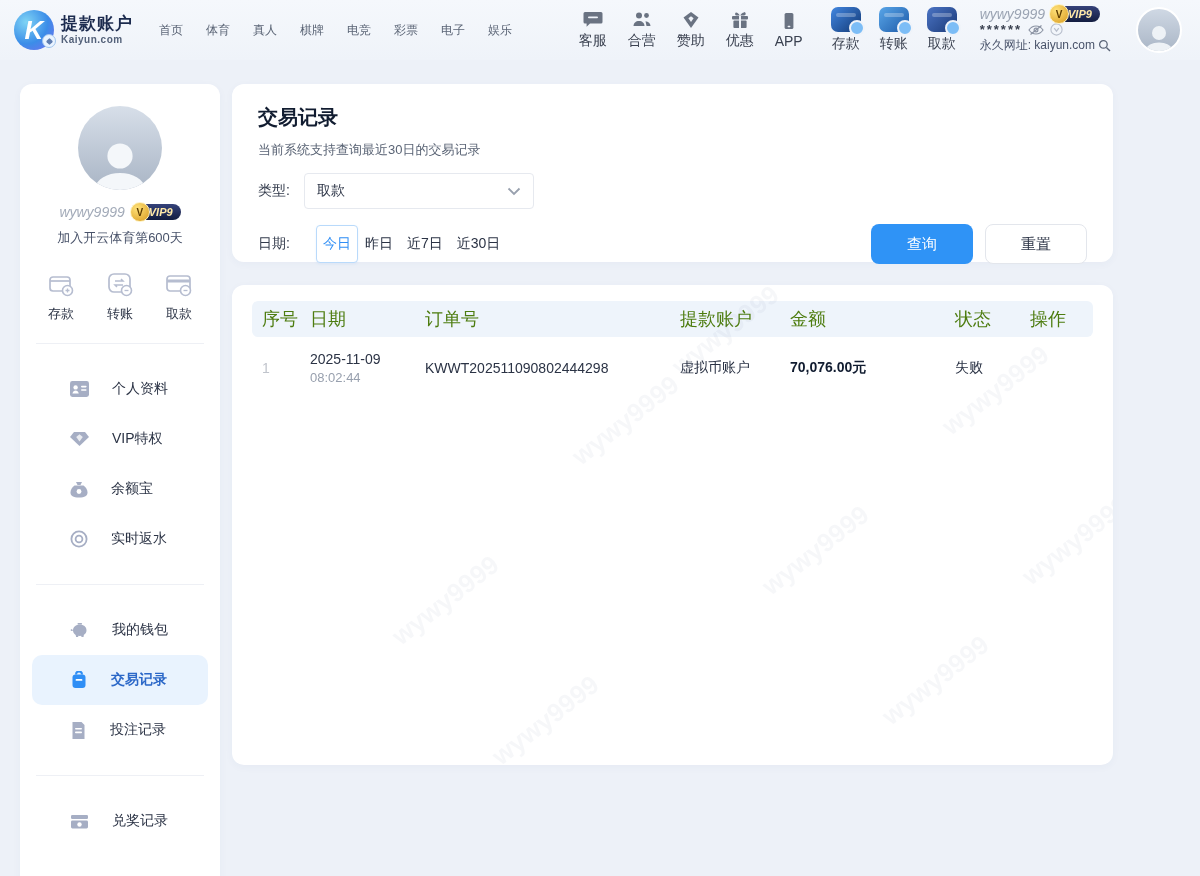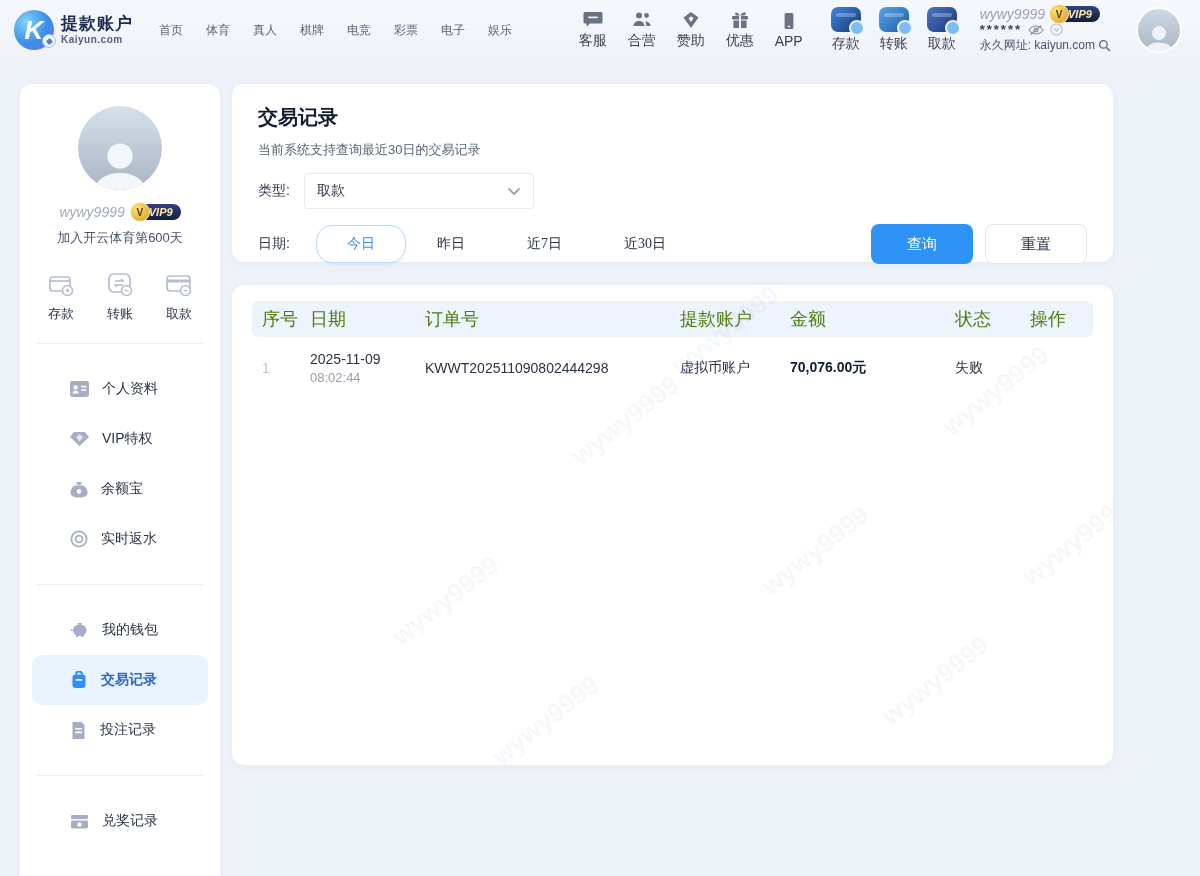--- a/index.html
+++ b/index.html
@@ -53,21 +53,21 @@
   .avatar-big { width:84px; height:84px; border-radius:50%; overflow:hidden; margin:0 auto; position:relative;
     background:linear-gradient(180deg,#d7dfe9,#a9b5c5); cursor:pointer; }
   .side-name-row { display:flex; align-items:center; justify-content:center; gap:7px; margin-top:14px; }
   .side-username { font-size:14px; color:#a2aab8; font-style:italic; }
   .joined { text-align:center; font-size:13px; color:#49536a; margin-top:9px; }
   .quick-actions { display:flex; justify-content:space-between; padding:0 26px; margin-top:22px; }
   .quick-item { display:flex; flex-direction:column; align-items:center; gap:6px; cursor:pointer; }
   .quick-item .q-lbl { font-size:13px; color:#2b3345; }
   .divider { height:1px; background:#eef0f5; margin:20px 16px; }
   .menu { list-style:none; }
-  .menu-item { display:flex; align-items:center; gap:13px; height:50px; padding:0 0 0 38px; margin:0 12px; cursor:pointer;
+  .menu-item { display:flex; align-items:center; gap:23px; height:50px; padding:0 0 0 38px; margin:0 12px; cursor:pointer;
     font-size:14px; color:#2b3345; border-radius:10px; }
   .menu-item svg { flex:none; }
   .menu-item.active { background:#e9f3fe; color:#2c68c8; font-weight:700; }
 
   
   .filter-card { position:absolute; left:232px; top:84px; width:881px; height:178px; background:#fff; border-radius:12px;
     box-shadow:0 2px 8px rgba(40,65,120,.04); padding:20px 26px; }
   .page-title { font-size:20px; font-weight:700; color:#111c30; }
   .page-subtitle { font-size:13px; color:#5a6475; margin-top:10px; }
   .row { display:flex; align-items:center; }
@@ -76,22 +76,22 @@
   .select { width:230px; height:36px; border:1px solid #e6e9ef; border-radius:4px; display:flex; align-items:center;
     padding:0 12px; cursor:pointer; background:#fff; }
   .select .sel-val { font-size:14px; color:#2b3345; }
   .select svg { margin-left:auto; }
   .date-row { margin-top:15px; }
   .date-input { width:230px; height:38px; border:1px solid #e6e9ef; border-radius:6px; display:flex; align-items:center;
     padding:0 12px; cursor:text; background:#fff; }
   .date-input .d-val { font-size:13px; color:#3a4454; letter-spacing:.2px; }
   .date-input svg { margin-left:auto; }
   .range-group { display:flex; align-items:center; margin-left:12px; }
-  .range-btn { height:38px; padding:0 30px; display:flex; align-items:center; font-size:14px; color:#2b3345; cursor:pointer;
-    border:1px solid transparent; border-radius:16px; background:transparent; font-family:Liberation Serif, serif; }
+  .range-btn { height:38px; padding:0 6px; display:flex; align-items:center; font-size:14px; color:#2b3345; cursor:pointer;
+    border:1px solid transparent; border-radius:4px; background:transparent; font-family:Liberation Sans, sans-serif; }
   .range-btn.active { border-color:#b9dafb; color:#2f8ef5; background:#fff; box-shadow:0 1px 3px rgba(47,142,245,.08); }
   .btn-group { margin-left:auto; display:flex; gap:12px; }
   .btn { height:40px; width:102px; border-radius:8px; font-size:15px; cursor:pointer; font-family:inherit; }
   .btn-primary { background:#2f93f6; border:none; color:#fff; }
   .btn-ghost { background:#fff; border:1px solid #e3e6ec; color:#2b3345; }
 
   .table-card { position:absolute; left:232px; top:285px; width:881px; height:480px; background:#fff; border-radius:12px;
     box-shadow:0 2px 8px rgba(40,65,120,.04); padding:16px 20px; overflow:hidden; }
   .t-grid { display:grid; grid-template-columns:48px 115px 255px 110px 165px 75px 1fr; align-items:center; }
   .t-head { background:#eef4fb; border-radius:6px; height:36px; }

